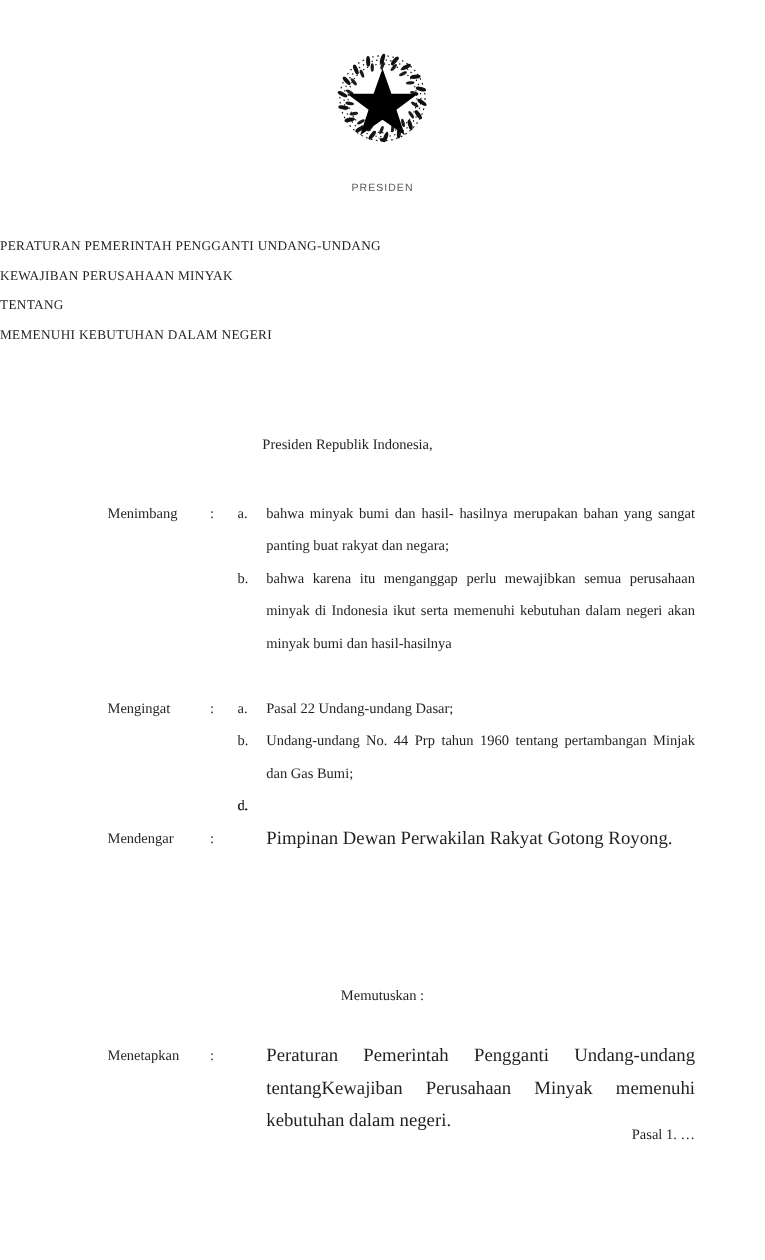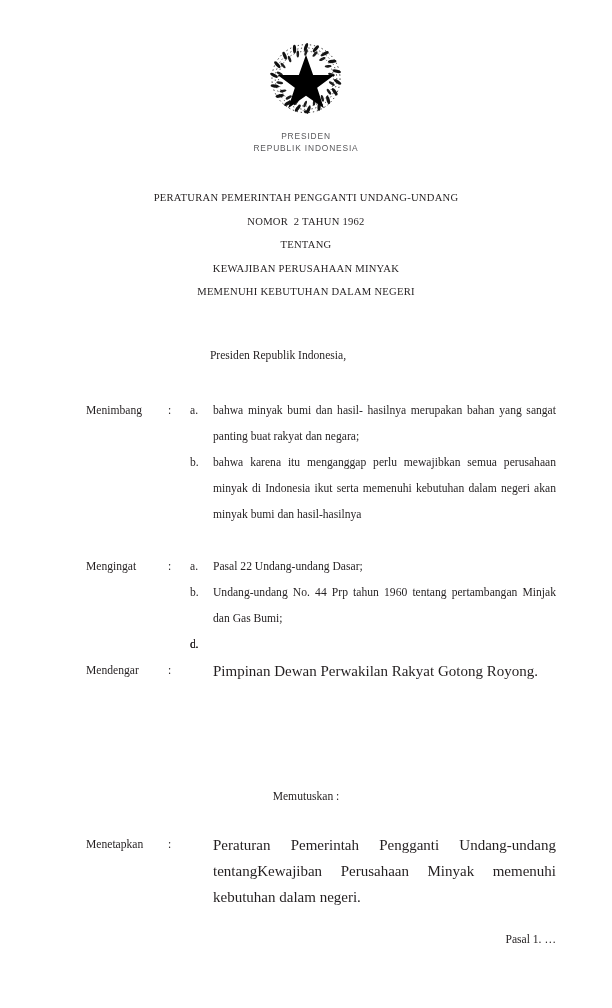--- a/index.html
+++ b/index.html
@@ -28,38 +28,37 @@
     display: inline-block;
     width: 82px;
     height: 82px;
     line-height: 0;
   }
   .emblem svg { display: block; }
 
   .emblem-caption {
     position: absolute;
     left: 0;
-    top: 131px;
+    top: 145px;
     width: 612px;
     text-align: center;
     font-family: "Liberation Sans", sans-serif;
     color: #58585b;
     font-size: 8.4px;
     letter-spacing: 0.85px;
     line-height: 11.5px;
   }
   .emblem-caption div { white-space: nowrap; }
 
   
   .title-block {
     position: absolute;
     left: 0;
     top: 186px;
     width: 612px;
-    text-align: center;
   }
   .title-block .tline {
     font-size: 10.6px;
     line-height: 23.5px;
     letter-spacing: 0.25px;
     white-space: pre;
   }
 
   
   .opening {
@@ -145,21 +144,20 @@
   }
 
   
   .footer {
     position: absolute;
     left: 0;
     top: 901px;
     width: 556px;
     text-align: right;
     font-size: 11.6px;
-    margin-top: 32px;
   }
 </style>
 </head>
 <body>
 
 <div class="emblem-wrap">
   <span class="emblem">
     <svg viewBox="0 0 100 100" width="82" height="82" aria-hidden="true">
 
       <g id="wreath" fill="#111111">
@@ -220,28 +218,26 @@
         <ellipse cx="50" cy="92.5" rx="2.6" ry="1.8"></ellipse>
       </g>
 
       <path d="M50 23 L58.7 47.6 L84.6 47.6 L63.6 63.1 L71.8 88 L50 72.9 L28.2 88 L36.4 63.1 L15.4 47.6 L41.3 47.6 Z" fill="#000000"></path>
     </svg>
   </span>
 </div>
 
 <div class="emblem-caption">
   <div>PRESIDEN</div>
-  <div>REPUBLIK INDONESIA</div>
 </div>
 
 <div class="title-block">
   <div class="tline">PERATURAN PEMERINTAH PENGGANTI UNDANG-UNDANG</div>
-  <div class="tline">NOMOR  2 TAHUN 1962</div>
+  <div class="tline">KEWAJIBAN PERUSAHAAN MINYAK</div>
   <div class="tline">TENTANG</div>
-  <div class="tline">KEWAJIBAN PERUSAHAAN MINYAK</div>
   <div class="tline">MEMENUHI KEBUTUHAN DALAM NEGERI</div>
 </div>
 
 <div class="opening">Presiden Republik Indonesia,</div>
 
 <div class="body-area">
 
   <div class="row">
     <div class="row-inner">
       <div class="label">Menimbang</div>

